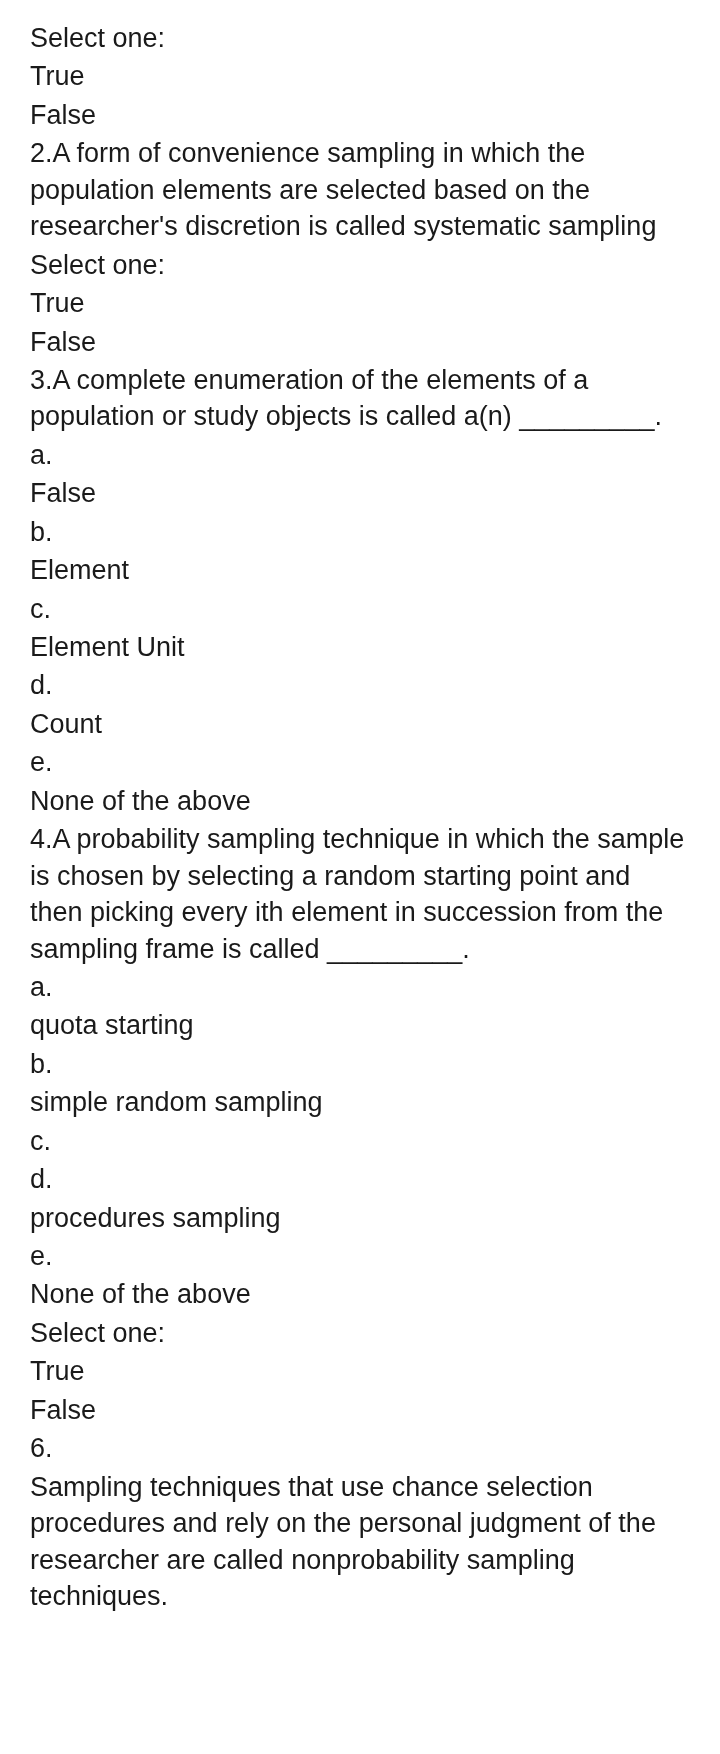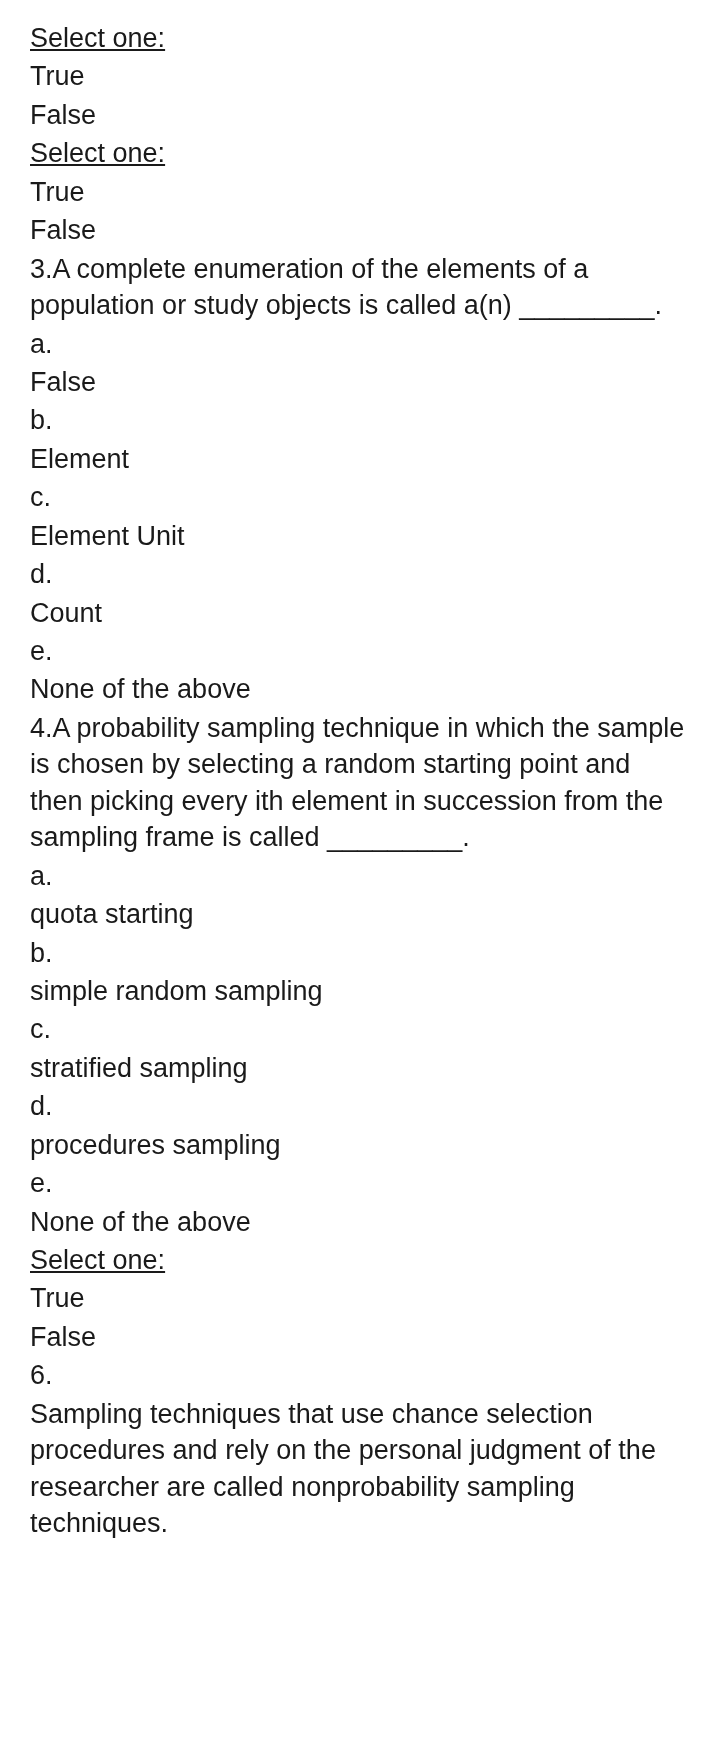--- a/index.html
+++ b/index.html
@@ -14,21 +14,20 @@
       color: #1a1a1a;
       background: #ffffff;
       padding: 20px 30px;
       width: 720px;
     }
     .question-text {
       margin-bottom: 2px;
     }
     .prompt {
       margin-bottom: 2px;
-      text-decoration: underline;
     }
     .option {
       margin-bottom: 2px;
     }
     .option-letter {
       margin-bottom: 2px;
     }
     .option-text {
       margin-bottom: 2px;
     }
@@ -36,20 +35,21 @@
 </head>
 <body>
 
 <div id="quiz-container">
     <div>
       <div class="prompt">Select one:</div>
       <div class="option">True</div>
       <div class="option">False</div>
     </div>
     <div>
+      <div class="question-text">2.A form of convenience sampling in which the population elements are selected based on the researcher's discretion is called systematic sampling</div>
       <div class="prompt">Select one:</div>
       <div class="option">True</div>
       <div class="option">False</div>
     </div>
     <div>
       <div class="question-text">3.A complete enumeration of the elements of a population or study objects is called a(n) _________.</div>
       <div class="option-letter">a.</div>
       <div class="option-text">False</div>
       <div class="option-letter">b.</div>
       <div class="option-text">Element</div>
@@ -60,21 +60,20 @@
       <div class="option-letter">e.</div>
       <div class="option-text">None of the above</div>
     </div>
     <div>
       <div class="question-text">4.A probability sampling technique in which the sample is chosen by selecting a random starting point and then picking every ith element in succession from the sampling frame is called _________.</div>
       <div class="option-letter">a.</div>
       <div class="option-text">quota starting</div>
       <div class="option-letter">b.</div>
       <div class="option-text">simple random sampling</div>
       <div class="option-letter">c.</div>
-      <div class="option-text">stratified sampling</div>
       <div class="option-letter">d.</div>
       <div class="option-text">procedures sampling</div>
       <div class="option-letter">e.</div>
       <div class="option-text">None of the above</div>
     </div>
     <div>
       <div class="prompt">Select one:</div>
       <div class="option">True</div>
       <div class="option">False</div>
     </div>

